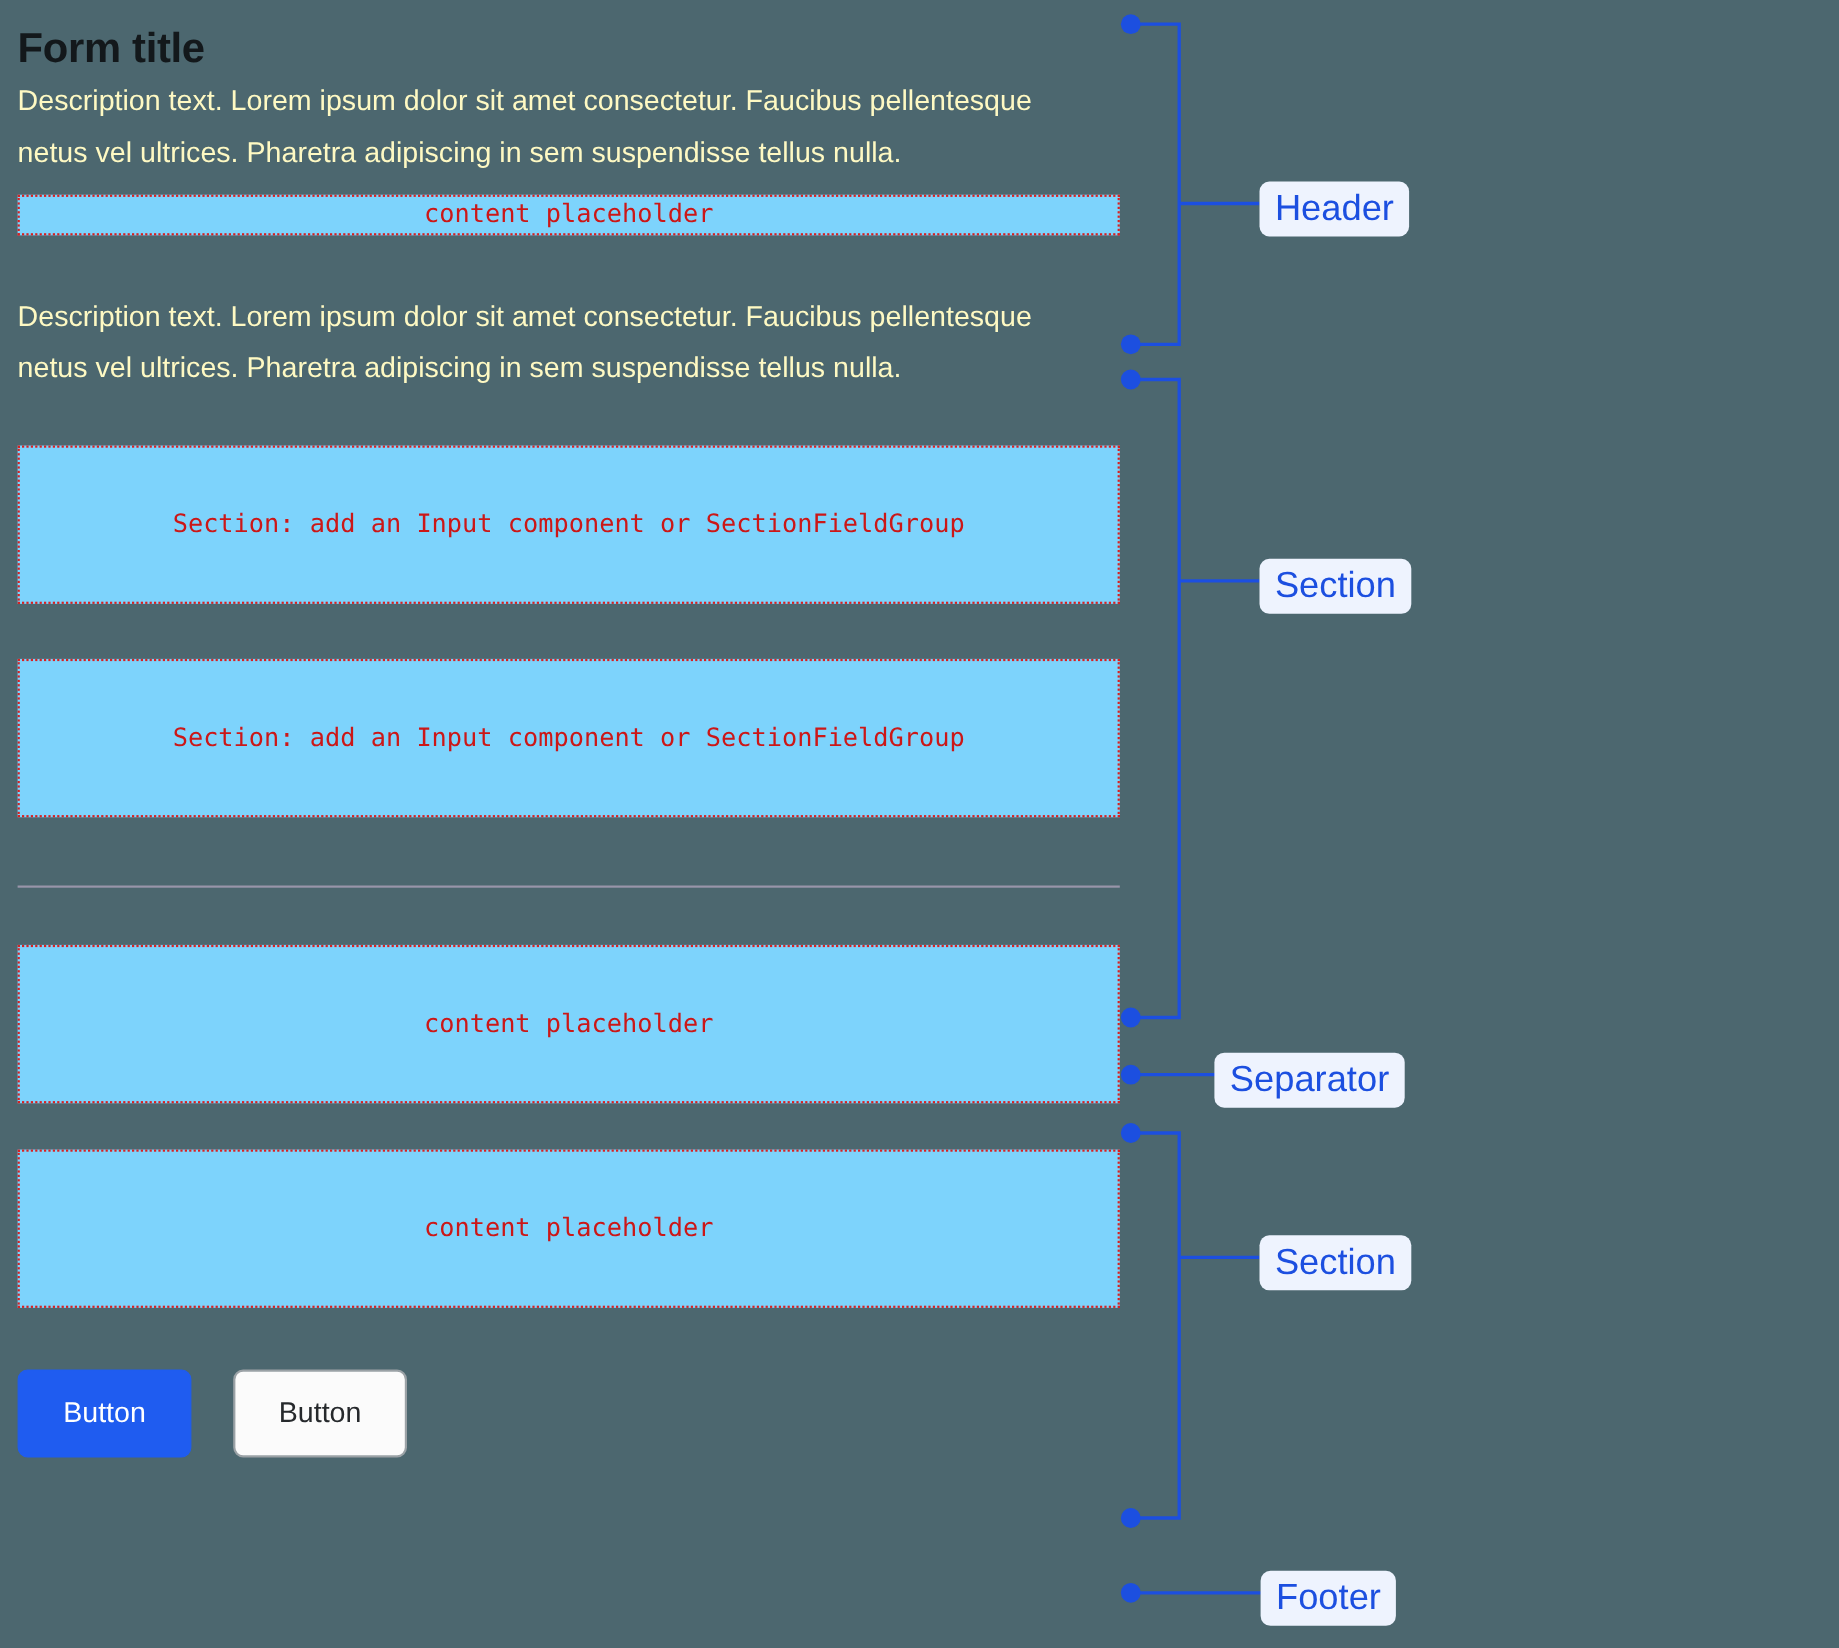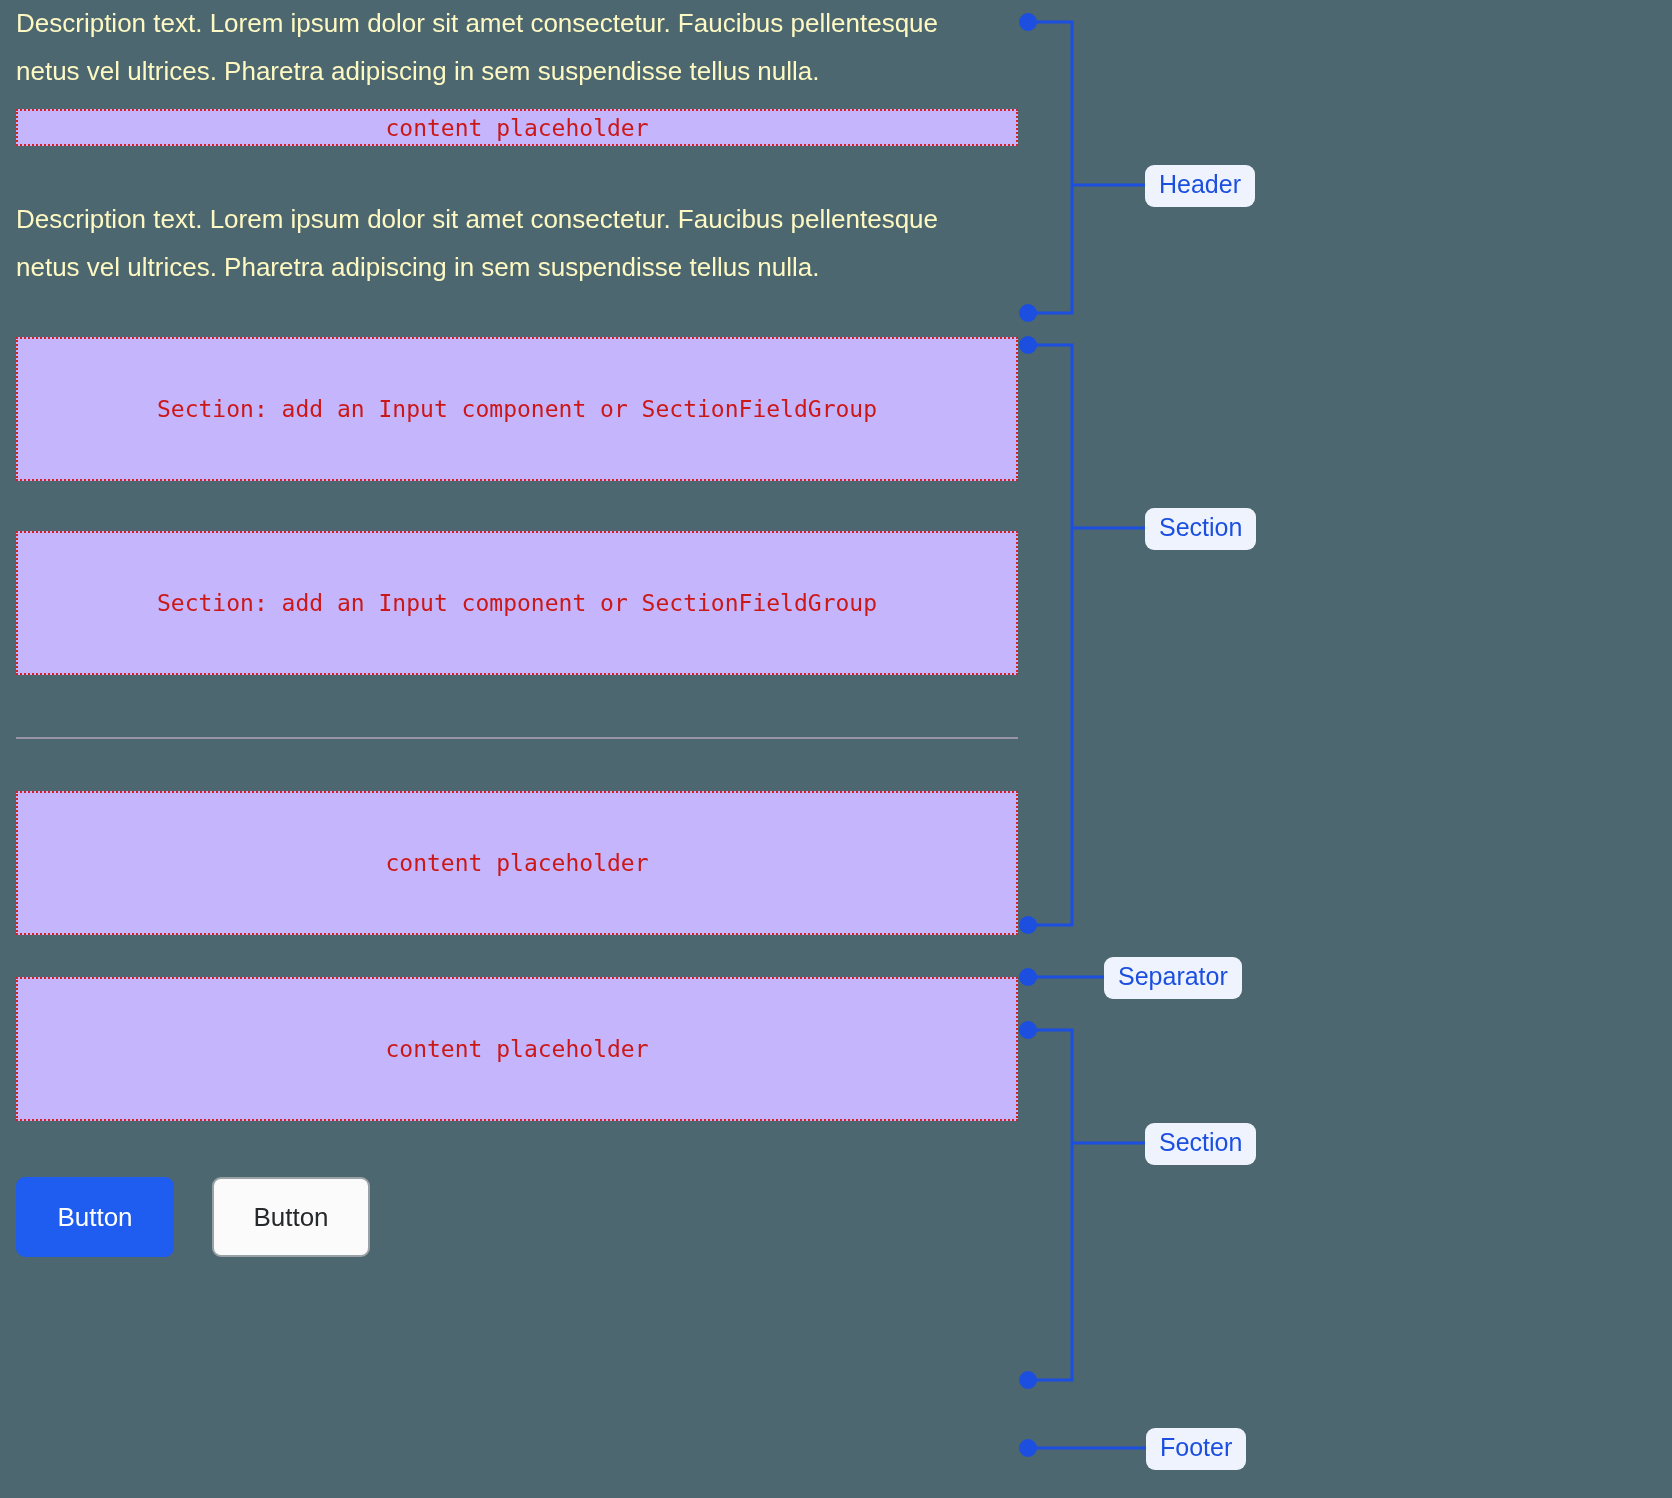--- a/index.html
+++ b/index.html
@@ -46,21 +46,21 @@
     font-size: 30px;
     font-weight: 700;
     color: #13181b;
     letter-spacing: -0.2px;
     line-height: 1.2;
   }
 
   
   .ph {
     border: 2px dotted #d92020;
-    background: #c4b5fd;
+    background: #7dd3fc;
     color: #cc1717;
     font-family: "DejaVu Sans Mono", "Liberation Mono", monospace;
     font-size: 23px;
     display: flex;
     align-items: center;
     justify-content: center;
     text-align: center;
     width: 1002px;
   }
 
@@ -114,35 +114,36 @@
     position: absolute;
     inset: 0;
     pointer-events: none;
   }
   .anno-layer svg { position: absolute; inset: 0; }
 
   .badge {
     position: absolute;
     background: #eef3fe;
     color: #1c4fe0;
-    font-size: 25px;
+    font-size: 33px;
     font-family: "Liberation Sans", sans-serif;
     border-radius: 9px;
     padding: 6px 14px 8px 14px;
     white-space: nowrap;
     pointer-events: auto;
     line-height: 1.1;
   }
 </style>
 </head>
 <body>
 
 <div class="form-wrap">
 
   <div>
+    <h1 class="form-title">Form title</h1>
     <p class="desc">Description text. Lorem ipsum dolor sit amet consectetur. Faucibus pellentesque netus vel ultrices. Pharetra adipiscing in sem suspendisse tellus nulla.</p>
     <div class="ph ph-slim hdr-ph">content placeholder</div>
   </div>
 
   <div style="margin-top:50px;">
     <p class="desc">Description text. Lorem ipsum dolor sit amet consectetur. Faucibus pellentesque netus vel ultrices. Pharetra adipiscing in sem suspendisse tellus nulla.</p>
     <div class="ph ph-tall sec-ph-1">Section: add an Input component or SectionFieldGroup</div>
     <div class="ph ph-tall sec-ph-2">Section: add an Input component or SectionFieldGroup</div>
   </div>
 

